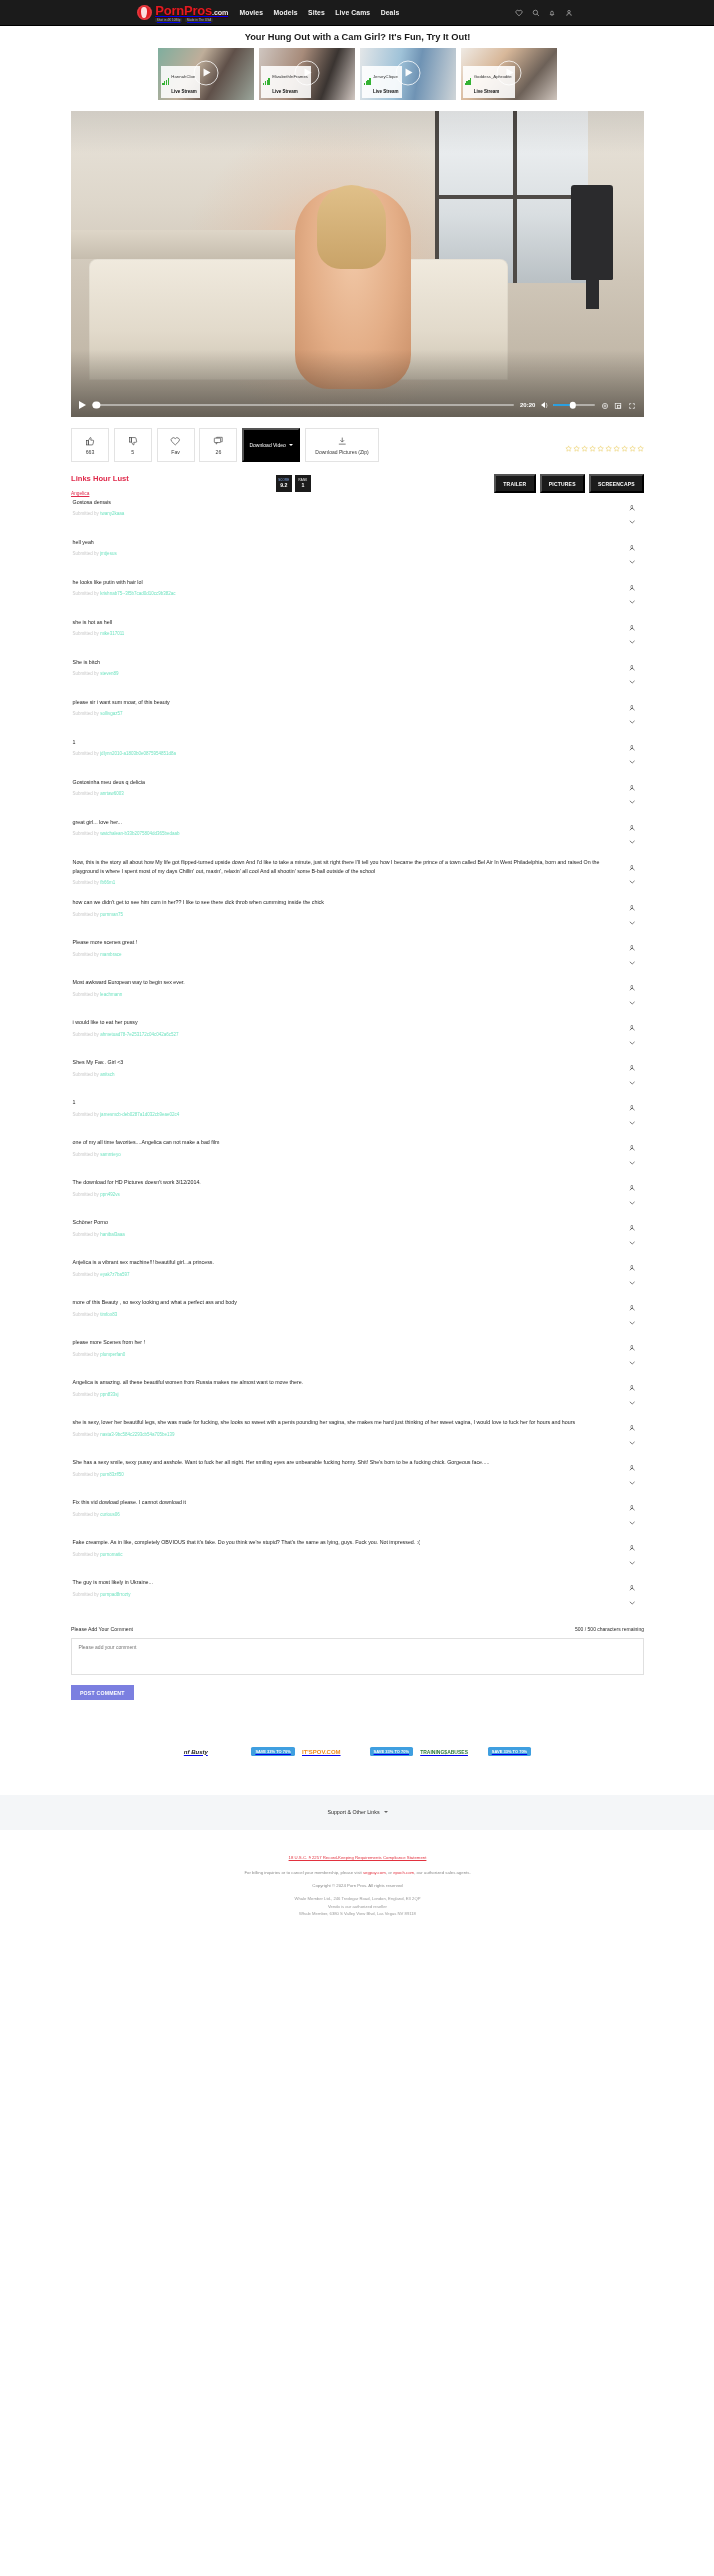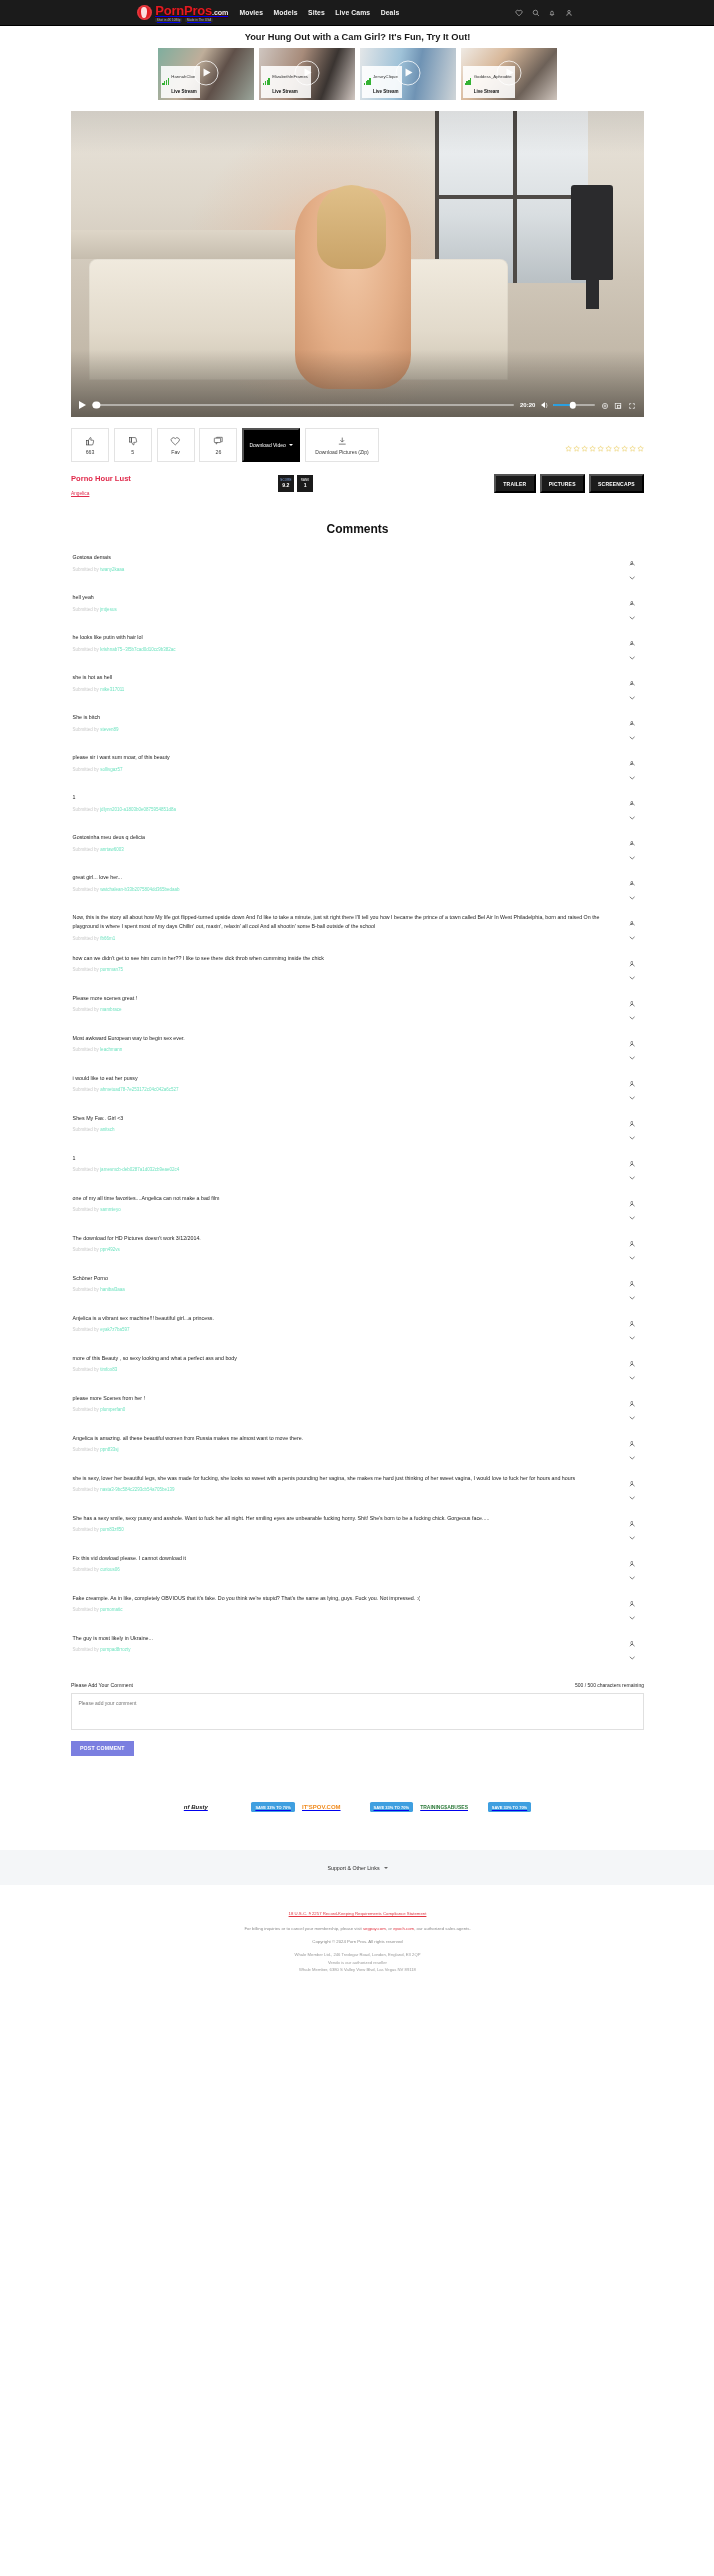--- a/index.html
+++ b/index.html
@@ -512,42 +512,41 @@
           </svg></span>
         <span><svg viewBox="0 0 20 20">
             <polygon points="10 2.4 12.3 7.4 17.6 8.1 13.7 11.8 14.7 17.2 10 14.6 5.3 17.2 6.3 11.8 2.4 8.1 7.7 7.4"></polygon>
           </svg></span>
       </div>
   </div>
 
   
   <div class="titlerow">
     <div>
-      <div class="vtitle">Porno Hour Lust</div>
+      <div class="vtitle">Links Hour Lust</div>
       <a href="#" class="vmodel">Angelica</a>
     </div>
     <div class="badges">
       <div class="badge score">
         <span class="bl">SCORE</span>
         <span class="bv">9.2</span>
       </div>
       <div class="badge">
         <span class="bl">RANK</span>
         <span class="bv">1</span>
       </div>
     </div>
     <div class="tabbtns">
       <button class="tabbtn">TRAILER</button>
       <button class="tabbtn">PICTURES</button>
       <button class="tabbtn">SCREENCAPS</button>
     </div>
   </div>
 
   
-  <h2 class="comments-h">Comments</h2>
   <div id="comment-list">
       <div class="comment">
         <div class="c-body">
           <div class="c-text">Gostosa demais</div>
           <div class="c-meta"><span>Submitted by</span> <a href="#">twany2kaaa</a></div>
         </div>
         <div class="c-votes">
           <span class="chev"><svg viewBox="0 0 16 10">
               <path d="M2 8 L8 2.5 L14 8"></path>
             </svg></span>

